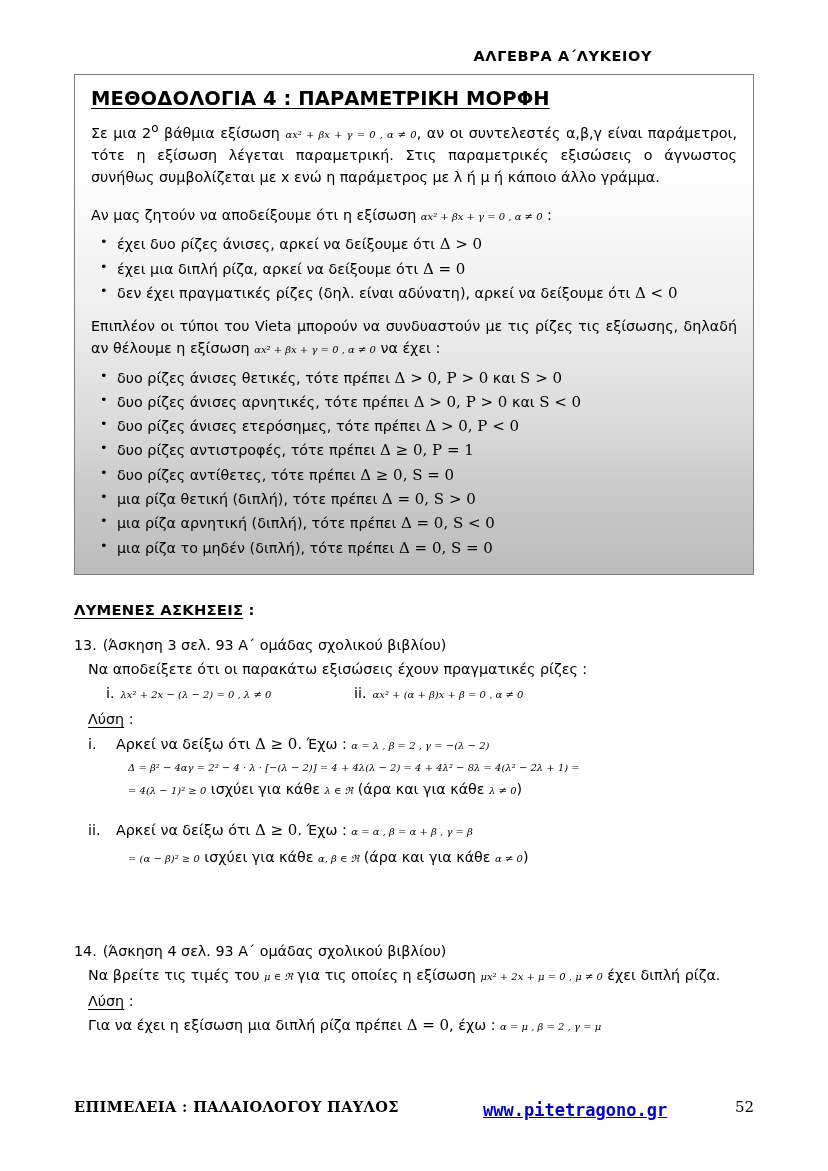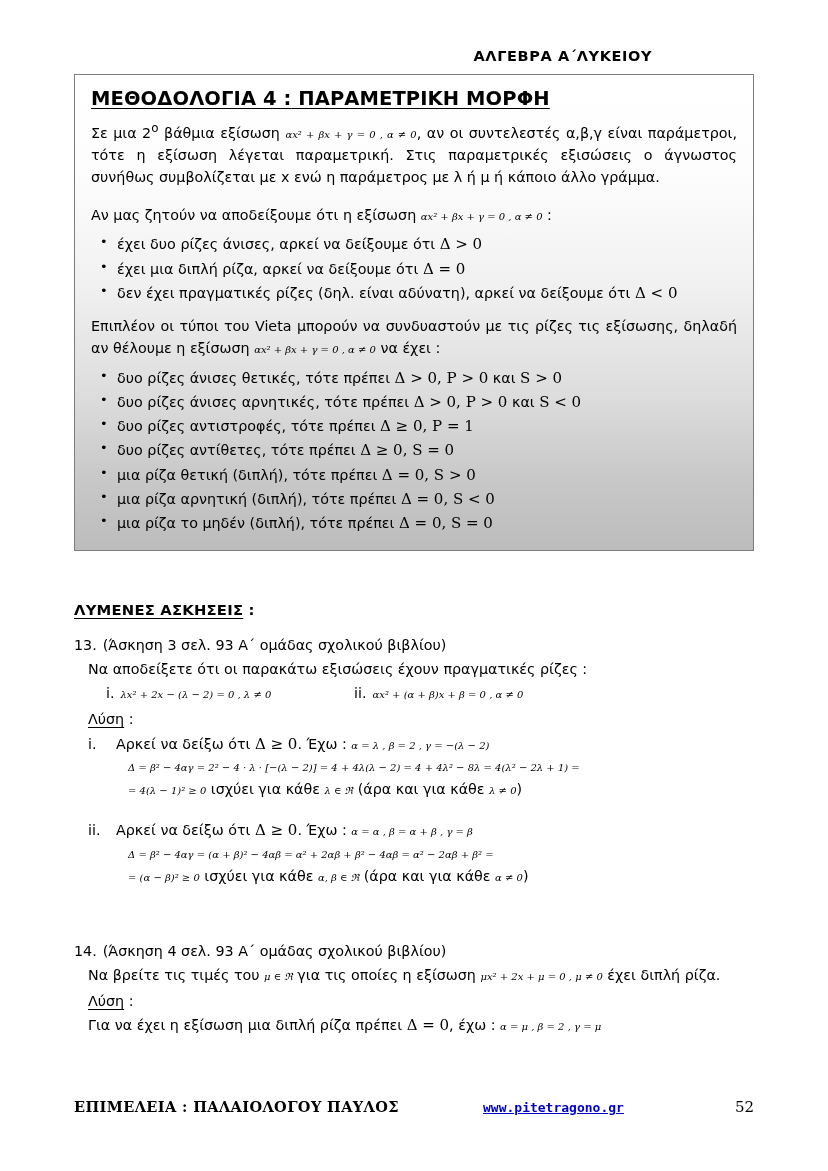--- a/index.html
+++ b/index.html
@@ -175,21 +175,21 @@
     top: 0;
     font-size: 14.5px;
     font-weight: bold;
     font-family: "DejaVu Serif", "Liberation Serif", serif;
     letter-spacing: 0.4px;
   }
   .footer-link {
     position: absolute;
     left: 483px;
     top: 2px;
-    font-size: 13px;
+    font-size: 17px;
     font-weight: bold;
     color: #0000cc;
     text-decoration: underline;
     font-family: "DejaVu Sans Mono", "Liberation Mono", monospace;
   }
   .footer-page {
     position: absolute;
     left: 735px;
     top: 0;
     font-size: 15px;
@@ -220,20 +220,21 @@
       <li><span>δεν έχει πραγματικές ρίζες (δηλ. είναι αδύνατη), αρκεί να δείξουμε ότι </span><span class="mr">Δ &lt; 0</span></li>
     </ul>
 
     <div class="spacer-sm"></div>
 
     <p class="para just"><span>Επιπλέον οι τύποι του Vieta μπορούν να συνδυαστούν με τις ρίζες τις εξίσωσης, δηλαδή αν θέλουμε η εξίσωση </span><span class="m">αx² + βx + γ = 0 , α ≠ 0</span><span> να έχει :</span></p>
 
     <ul class="bullets">
       <li><span>δυο ρίζες άνισες θετικές, τότε πρέπει </span><span class="mr">Δ &gt; 0,  P &gt; 0</span><span> και </span><span class="mr">S &gt; 0</span></li>
       <li><span>δυο ρίζες άνισες αρνητικές, τότε πρέπει </span><span class="mr">Δ &gt; 0,  P &gt; 0</span><span> και </span><span class="mr">S &lt; 0</span></li>
+      <li><span>δυο ρίζες άνισες ετερόσημες, τότε πρέπει </span><span class="mr">Δ &gt; 0,  P &lt; 0</span><span></span><span class="mr"></span></li>
       <li><span>δυο ρίζες αντιστροφές, τότε πρέπει </span><span class="mr">Δ ≥ 0,  P = 1</span><span></span><span class="mr"></span></li>
       <li><span>δυο ρίζες αντίθετες, τότε πρέπει </span><span class="mr">Δ ≥ 0,  S = 0</span><span></span><span class="mr"></span></li>
       <li><span>μια ρίζα θετική (διπλή), τότε πρέπει </span><span class="mr">Δ = 0,  S &gt; 0</span><span></span><span class="mr"></span></li>
       <li><span>μια ρίζα αρνητική (διπλή), τότε πρέπει </span><span class="mr">Δ = 0,  S &lt; 0</span><span></span><span class="mr"></span></li>
       <li><span>μια ρίζα το μηδέν (διπλή), τότε πρέπει </span><span class="mr">Δ = 0,  S = 0</span><span></span><span class="mr"></span></li>
     </ul>
 
   </div>
 
   <div class="solved-title"><u>ΛΥΜΕΝΕΣ ΑΣΚΗΣΕΙΣ</u><span> :</span></div>
@@ -254,21 +255,20 @@
         <span class="roman-lbl">i.</span><span class="roman-txt"><span>Αρκεί να δείξω ότι </span><span class="mr">Δ ≥ 0</span><span>. Έχω : </span><span class="m">α = λ ,  β = 2 ,  γ = −(λ − 2)</span></span>
       </div>
       <div class="cont-line m">Δ = β² − 4αγ = 2² − 4 · λ · [−(λ − 2)] = 4 + 4λ(λ − 2) = 4 + 4λ² − 8λ = 4(λ² − 2λ + 1) =</div>
       <div class="cont-line"><span class="m">= 4(λ − 1)² ≥ 0</span><span> ισχύει για κάθε </span><span class="m">λ ∈ ℜ</span><span> (άρα και για κάθε </span><span class="m">λ ≠ 0</span><span>)</span></div>
 
       <div style="height:16px"></div>
 
       <div class="roman-row">
         <span class="roman-lbl">ii.</span><span class="roman-txt"><span>Αρκεί να δείξω ότι </span><span class="mr">Δ ≥ 0</span><span>. Έχω : </span><span class="m">α = α ,  β = α + β ,  γ = β</span></span>
       </div>
-      <div class="cont-line m">Δ = β² − 4αγ = (α + β)² − 4αβ = α² + 2αβ + β² − 4αβ = α² − 2αβ + β² =</div>
       <div class="cont-line"><span class="m">= (α − β)² ≥ 0</span><span> ισχύει για κάθε </span><span class="m">α, β ∈ ℜ</span><span> (άρα και για κάθε </span><span class="m">α ≠ 0</span><span>)</span></div>
     </div>
   </div>
 
   <div class="ex ex-14">
     <div class="ex-head"><span>14.</span><span class="nbsp-gap"></span><span>(Άσκηση 4 σελ. 93 Α΄ ομάδας σχολικού βιβλίου)</span></div>
 
     <div class="ex-body">
       <div class="ex-line"><span>Να βρείτε τις τιμές του </span><span class="m">μ ∈ ℜ</span><span> για τις οποίες η εξίσωση </span><span class="m">μx² + 2x + μ = 0 ,  μ ≠ 0</span><span> έχει διπλή ρίζα.</span></div>
 

